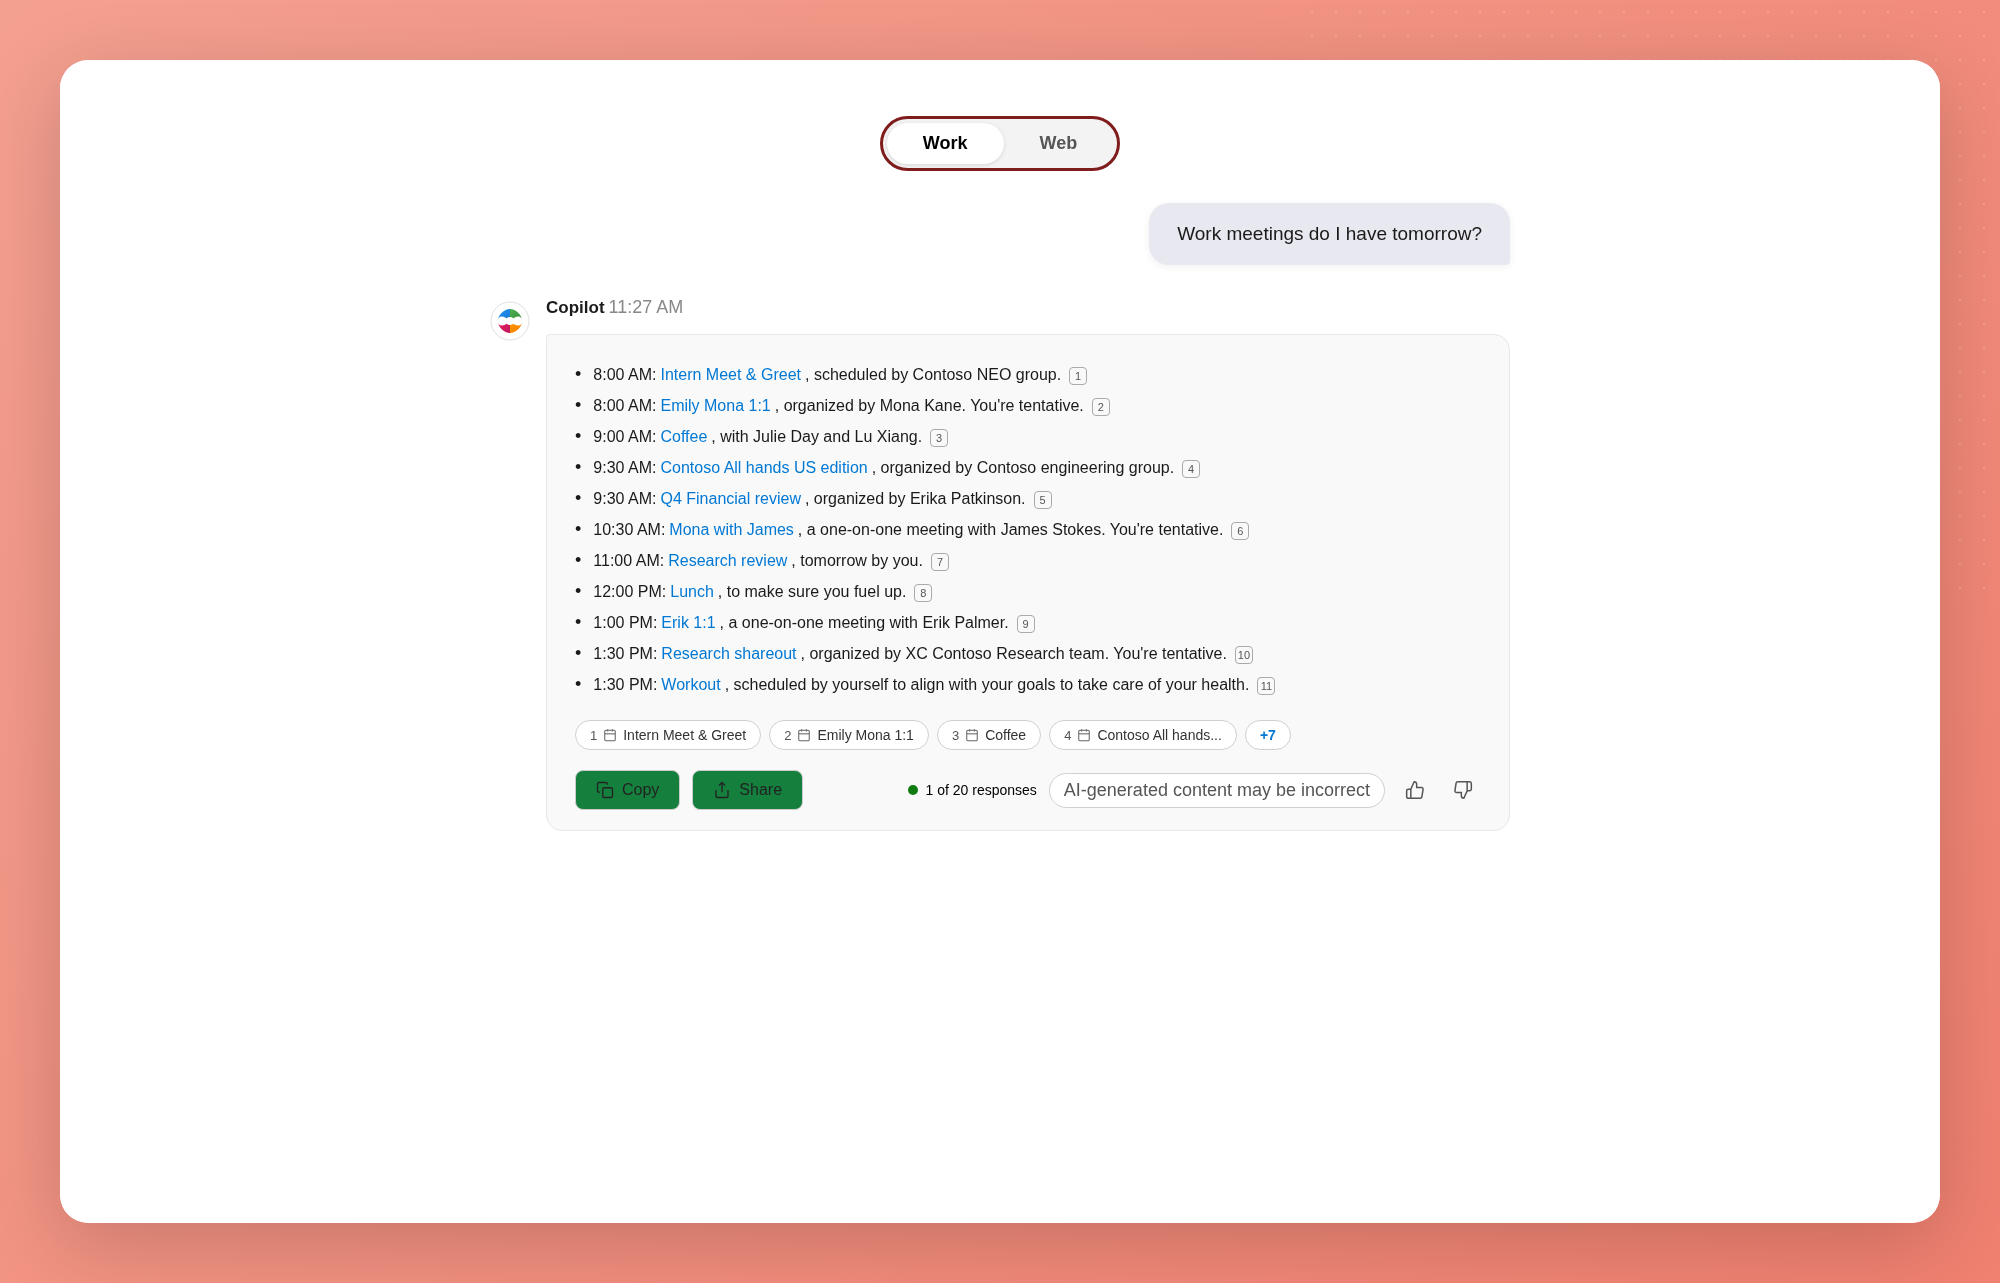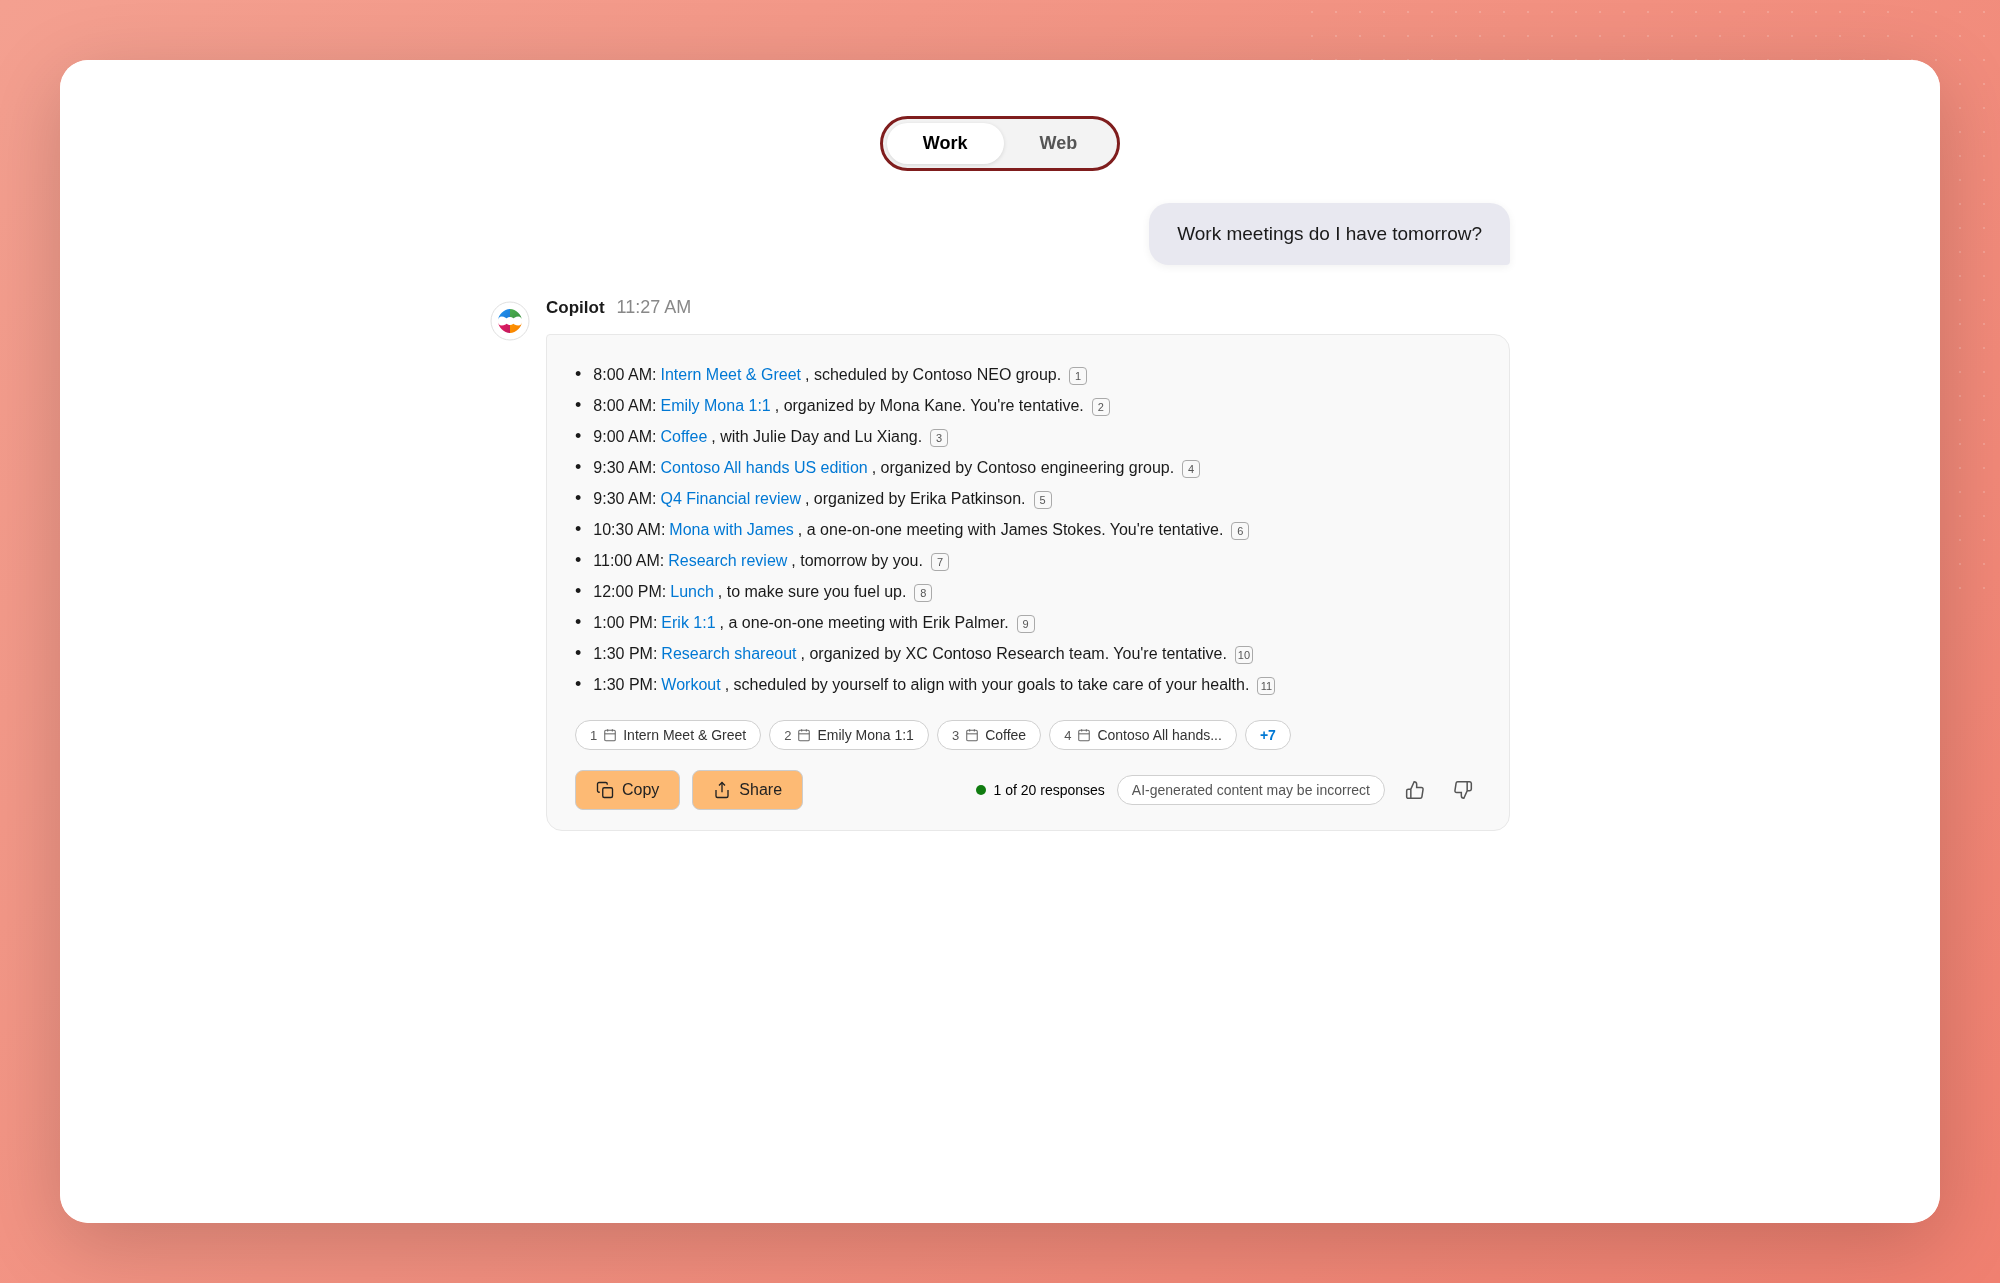--- a/index.html
+++ b/index.html
@@ -119,21 +119,21 @@
       margin-top: 4px;
     }
 
     .copilot-content {
       flex: 1;
     }
 
     .copilot-header {
       display: flex;
       align-items: baseline;
-      gap: 12px;
+      gap: 4px;
       margin-bottom: 16px;
     }
 
     .copilot-name {
       font-weight: 700;
       font-size: 17px;
       color: #1a1a1a;
     }
 
     .copilot-time {
@@ -246,21 +246,21 @@
 
     .action-btn {
       display: flex;
       align-items: center;
       gap: 8px;
       border: 1.5px solid #ccc;
       border-radius: 8px;
       padding: 10px 20px;
       font-size: 16px;
       color: #222;
-      background: #fdba74;
+      background: #15803d;
       cursor: pointer;
       font-weight: 500;
       text-align: right;
     }
 
     .action-spacer { flex: 1; }
 
     .response-indicator {
       display: flex;
       align-items: center;
@@ -274,21 +274,21 @@
       height: 10px;
       background: #107c10;
       border-radius: 50%;
       flex-shrink: 0;
     }
 
     .ai-warning {
       border: 1px solid #d0d0d0;
       border-radius: 20px;
       padding: 6px 14px;
-      font-size: 14px;
+      font-size: 18px;
       color: #555;
       background: #fff;
     }
 
     .feedback-btn {
       width: 36px;
       height: 36px;
       border: none;
       background: transparent;
       cursor: pointer;

